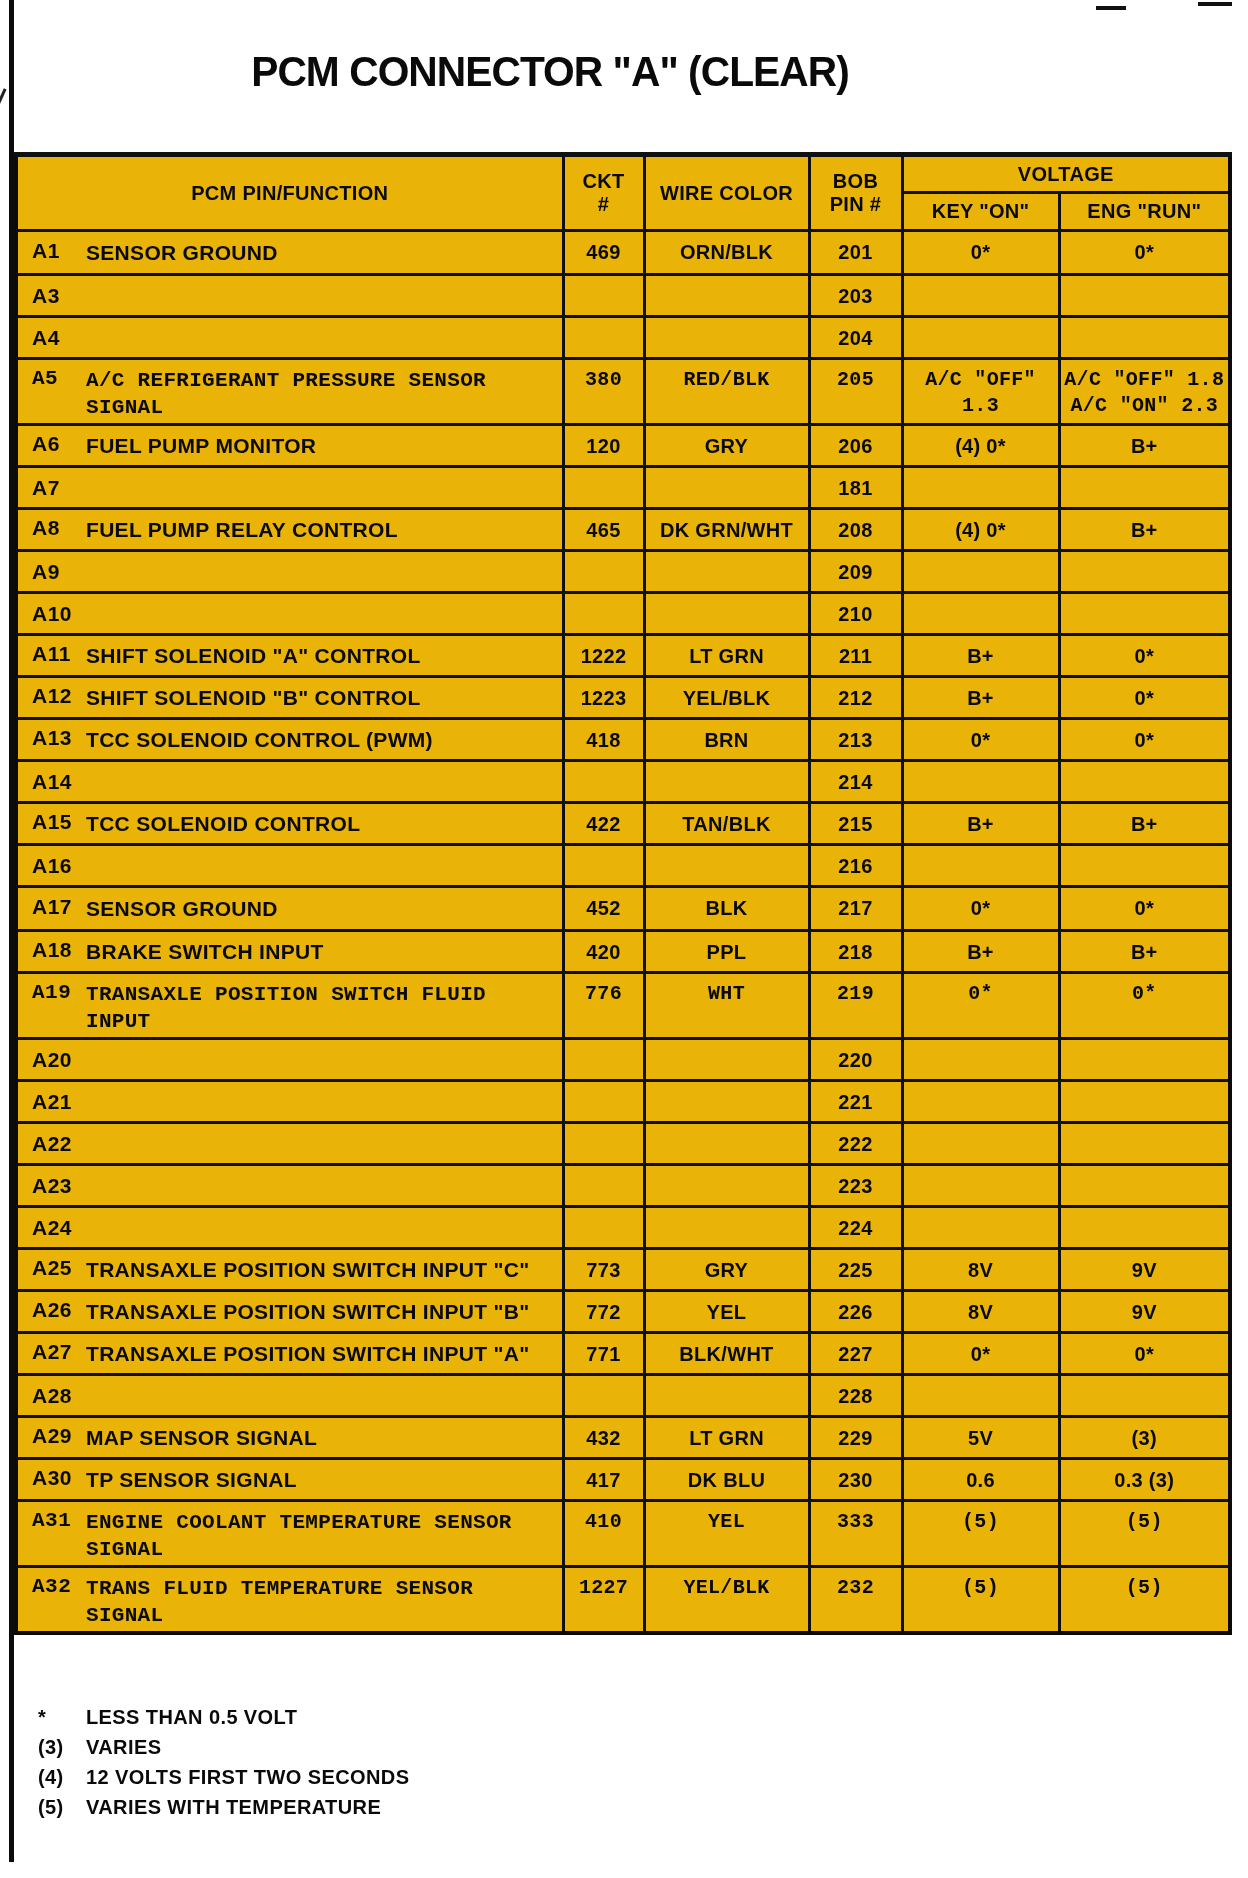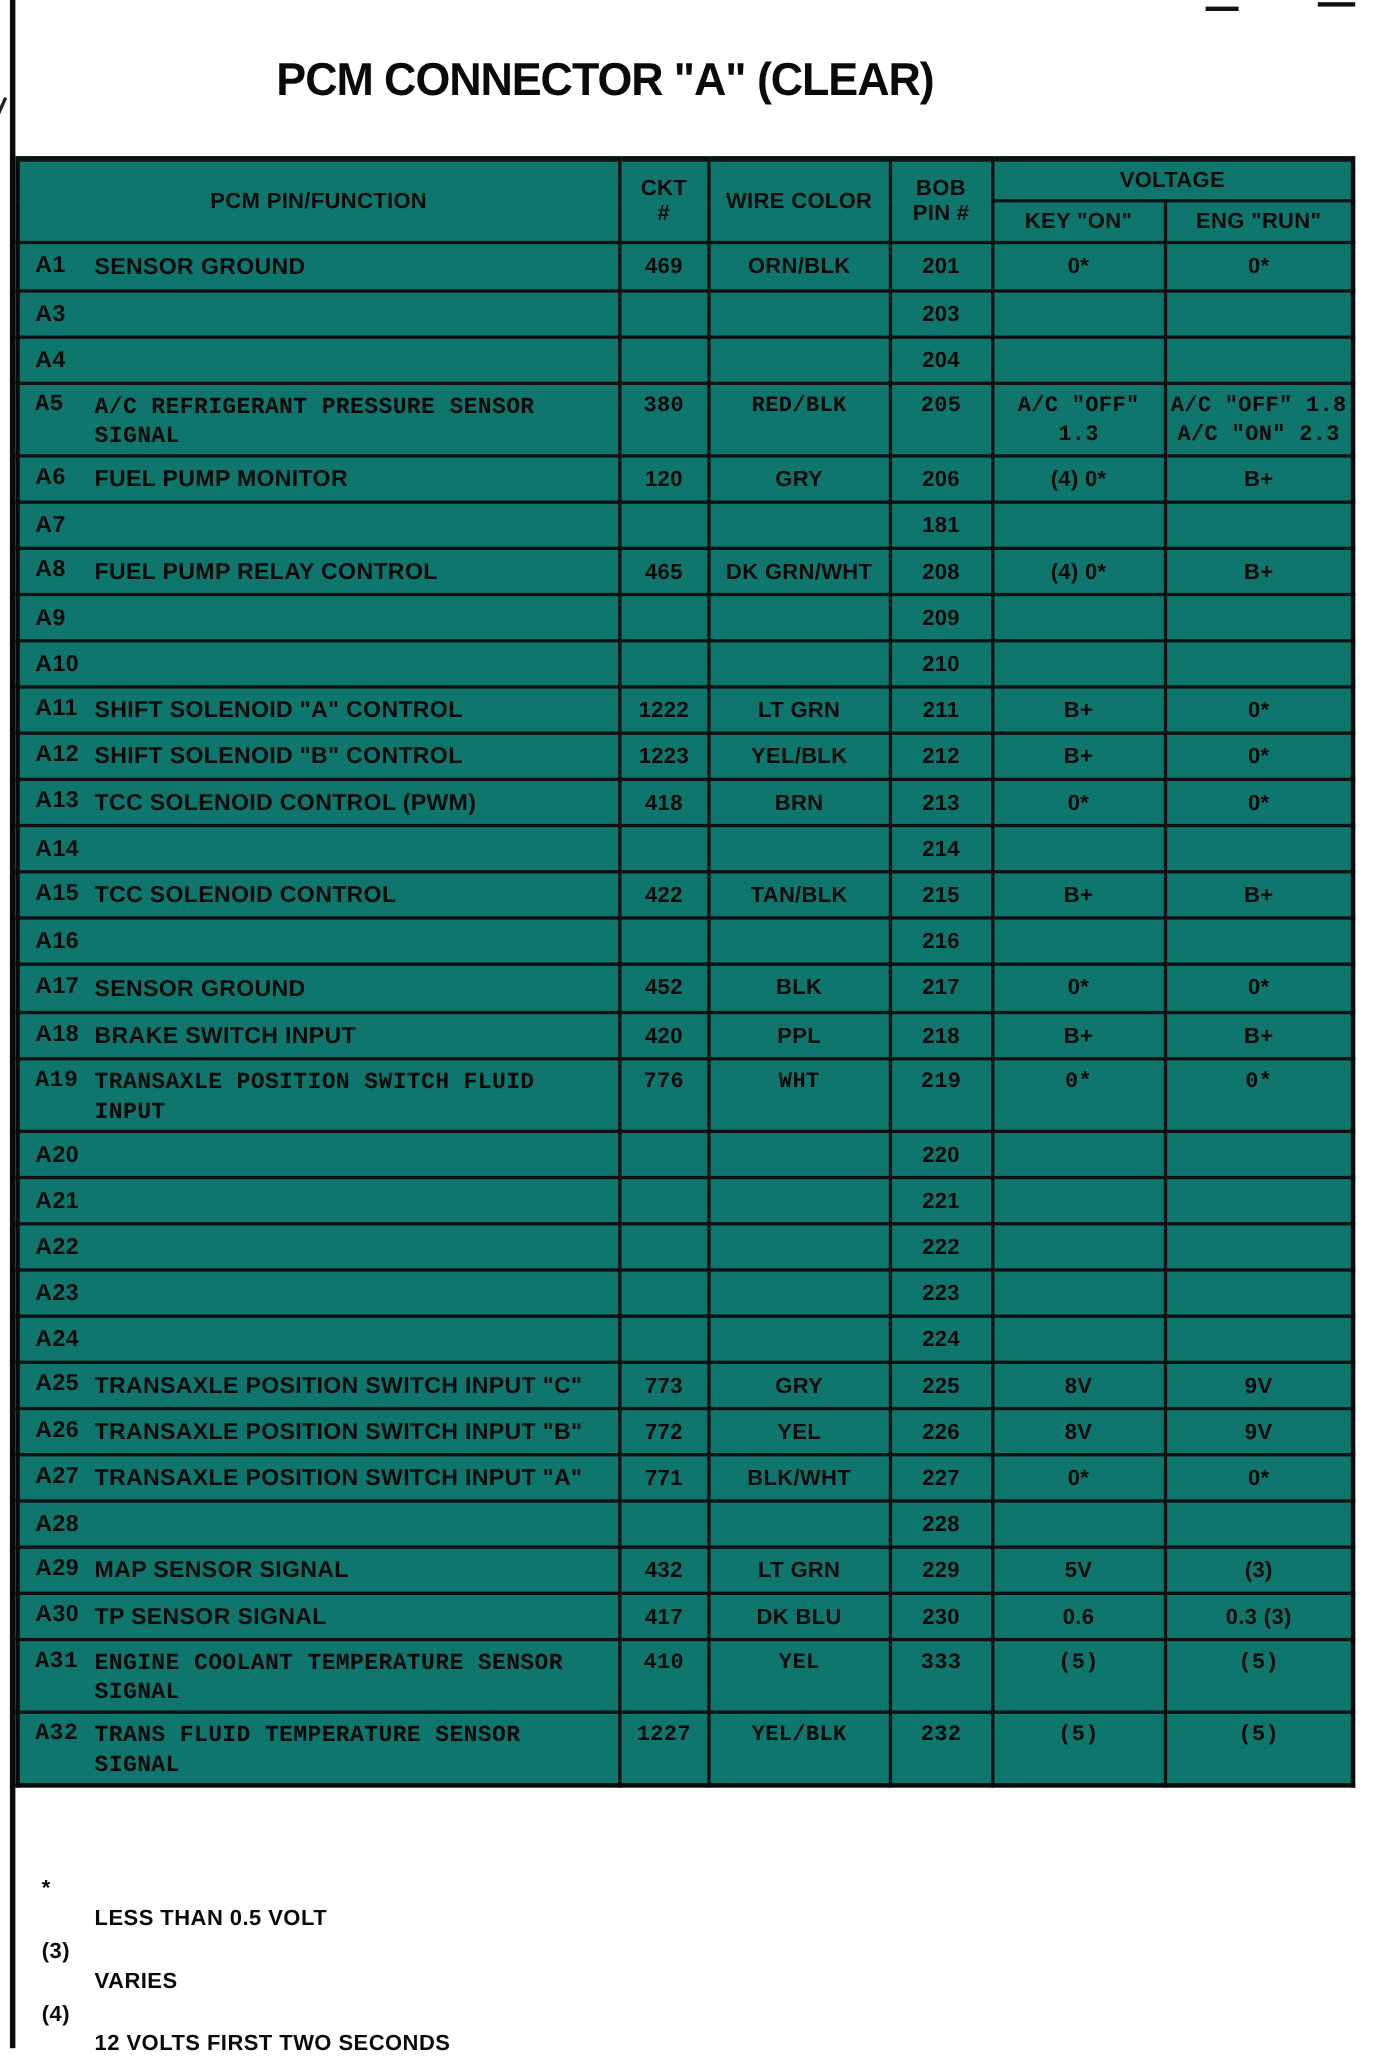--- a/index.html
+++ b/index.html
@@ -32,24 +32,24 @@
     text-align: center;
   }
   .title {
     font-size: 42px; font-weight: bold; letter-spacing: -1px;
     transform: scaleX(0.97); transform-origin: center;
     white-space: nowrap;
   }
 
   
   table.pinout {
-    position: absolute; left: 14px; top: 142px;
+    position: absolute; left: 14px; top: 152px;
     width: 1214px;
     border-collapse: collapse; table-layout: fixed;
-    background: #0f766e;
+    background: #eab308;
   }
   table.pinout col.c-func { width: 547px; }
   table.pinout col.c-ckt  { width: 81px; }
   table.pinout col.c-wire { width: 165px; }
   table.pinout col.c-bob  { width: 93px; }
   table.pinout col.c-keyon{ width: 157px; }
   table.pinout col.c-engrun{ width: 171px; }
 
   table.pinout th, table.pinout td {
     border: 3px solid #101010;
@@ -84,21 +84,21 @@
     letter-spacing: 0.3px;
   }
 
   
   .footnotes {
     position: absolute; left: 38px; top: 1706px; width: 700px;
     font-size: 20px; font-weight: bold; letter-spacing: 0.4px;
   }
   .footnote-row { display: flex; margin-bottom: 7px; line-height: 23px; }
   .footnote-symbol { width: 48px; }
-  .footnote-text { flex: 1; margin-top: 27px; }
+  .footnote-text { flex: 1; }
 </style>
 </head>
 <body>
 
 <div class="page">
 
   <div class="left-rule"></div>
   <div class="corner-tick"></div>
   <div class="top-dash d1"></div>
   <div class="top-dash d2"></div>

